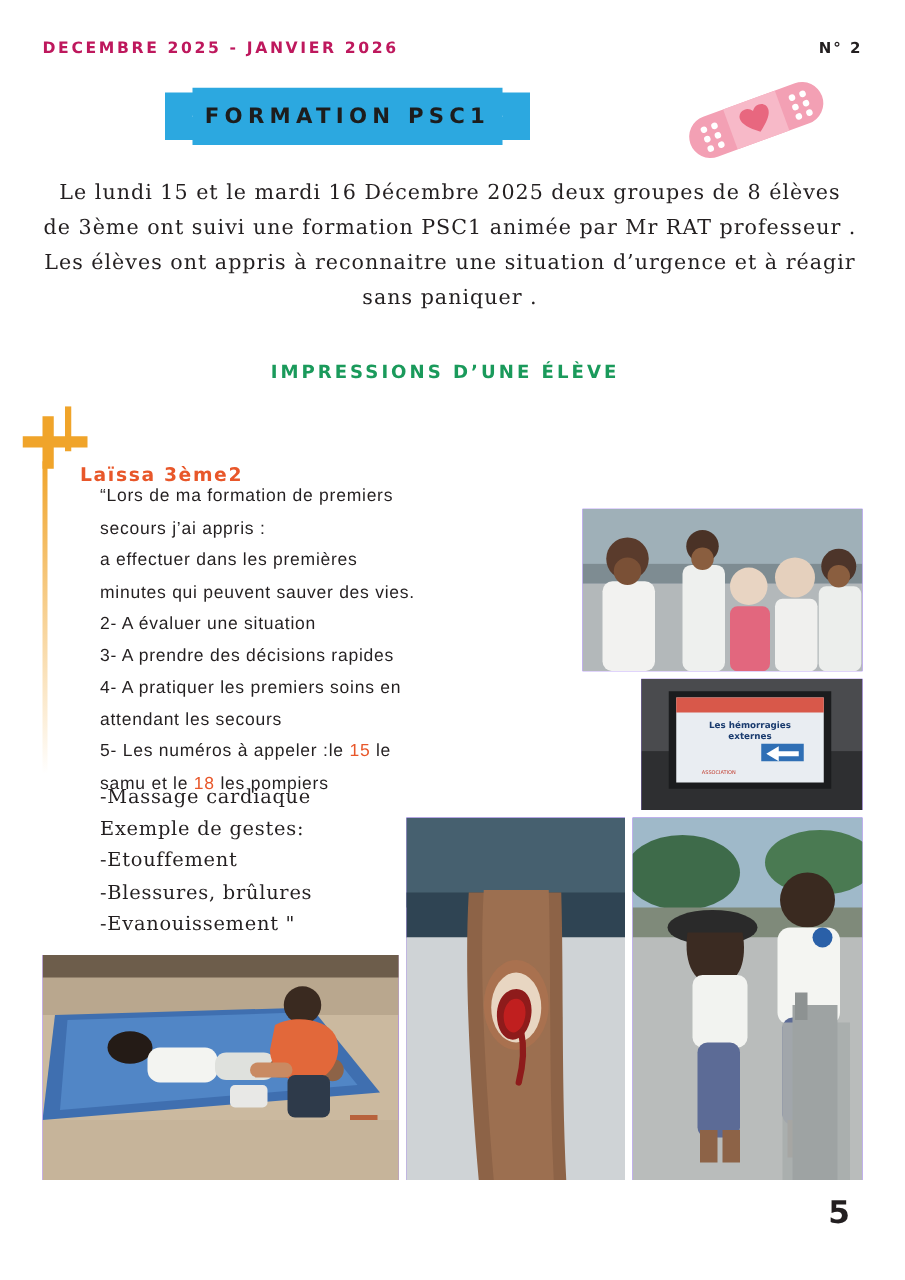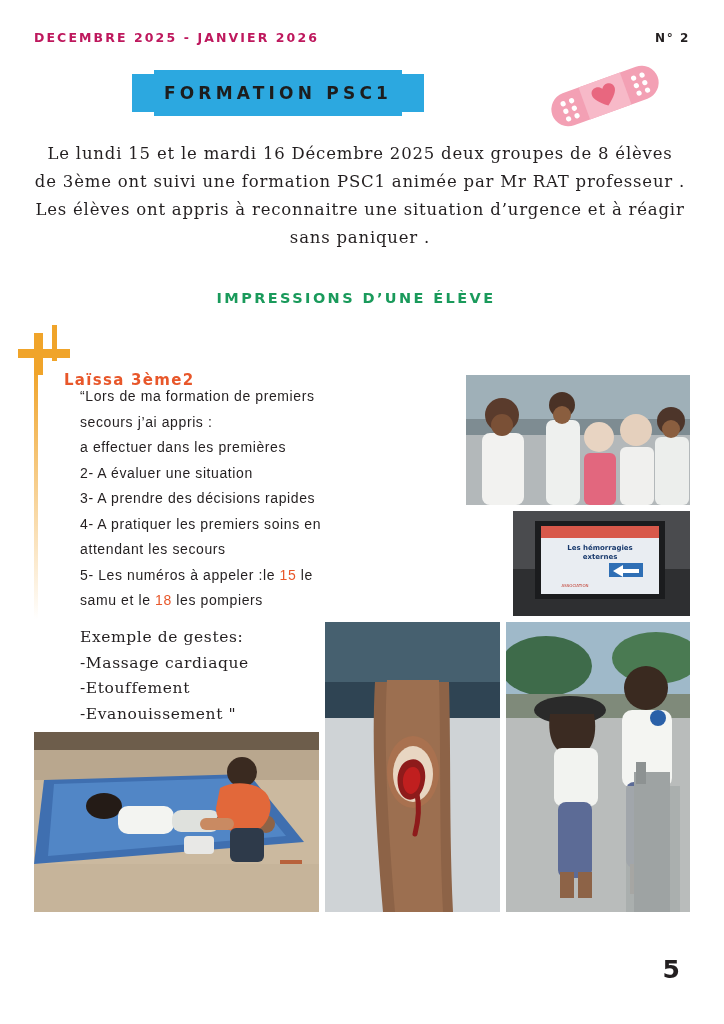--- a/index.html
+++ b/index.html
@@ -150,20 +150,21 @@
     line-height: 25.5px;
     letter-spacing: 0.6px;
     color: #231f20;
   }
 
   
   .photo {
     position: absolute;
     overflow: hidden;
     background: #8b5cf6;
+    margin-top: 32px;
   }
   .photo svg { display: block; }
 
   #photo-group { top: 375px; left: 466px; width: 224px; height: 130px; }
   #photo-screen { top: 511px; left: 513px; width: 177px; height: 105px; }
   #photo-wound { top: 622px; left: 325px; width: 175px; height: 290px; }
   #photo-wash  { top: 622px; left: 506px; width: 184px; height: 290px; }
   #photo-cpr   { top: 732px; left: 34px; width: 285px; height: 180px; }
 
   
@@ -232,36 +233,38 @@
       </linearGradient>
     </defs>
     <rect x="16" y="44" width="4" height="250" fill="url(#fadeDown)"></rect>
   </svg>
 
   <div class="testimony-name">Laïssa 3ème2</div>
   <div class="testimony-body">
     <div>“Lors de ma formation de premiers</div>
     <div>secours j’ai appris :</div>
     <div>a effectuer dans les premières</div>
+    <div>minutes qui peuvent sauver des vies.</div>
     <div>2- A évaluer une situation</div>
     <div>3- A prendre des décisions rapides</div>
     <div>4- A pratiquer les premiers soins en</div>
     <div>attendant les secours</div>
     <div>
       <span>5- Les numéros à appeler :le </span><span class="hl">15</span><span> le</span>
     </div>
     <div>
       <span>samu et le </span><span class="hl">18</span><span> les pompiers</span>
     </div>
   </div>
 
   <div class="examples">
+    <div>-Massage cardiaque</div>
     <div>Exemple de gestes:</div>
-    <div>-Massage cardiaque</div>
     <div>-Etouffement</div>
+    <div>-Blessures, brûlures</div>
     <div>-Evanouissement "</div>
   </div>
 
   <div class="photo" id="photo-group">
     <svg width="224" height="130" viewBox="0 0 224 130">
       <rect width="224" height="130" fill="#b9c2c8"></rect>
       <rect y="0" width="224" height="44" fill="#9fb0b8"></rect>
       <rect y="44" width="224" height="16" fill="#7e8c92"></rect>
       <rect y="60" width="224" height="70" fill="#b3b8ba"></rect>
       <circle cx="36" cy="40" r="17" fill="#5a3b2c"></circle>

